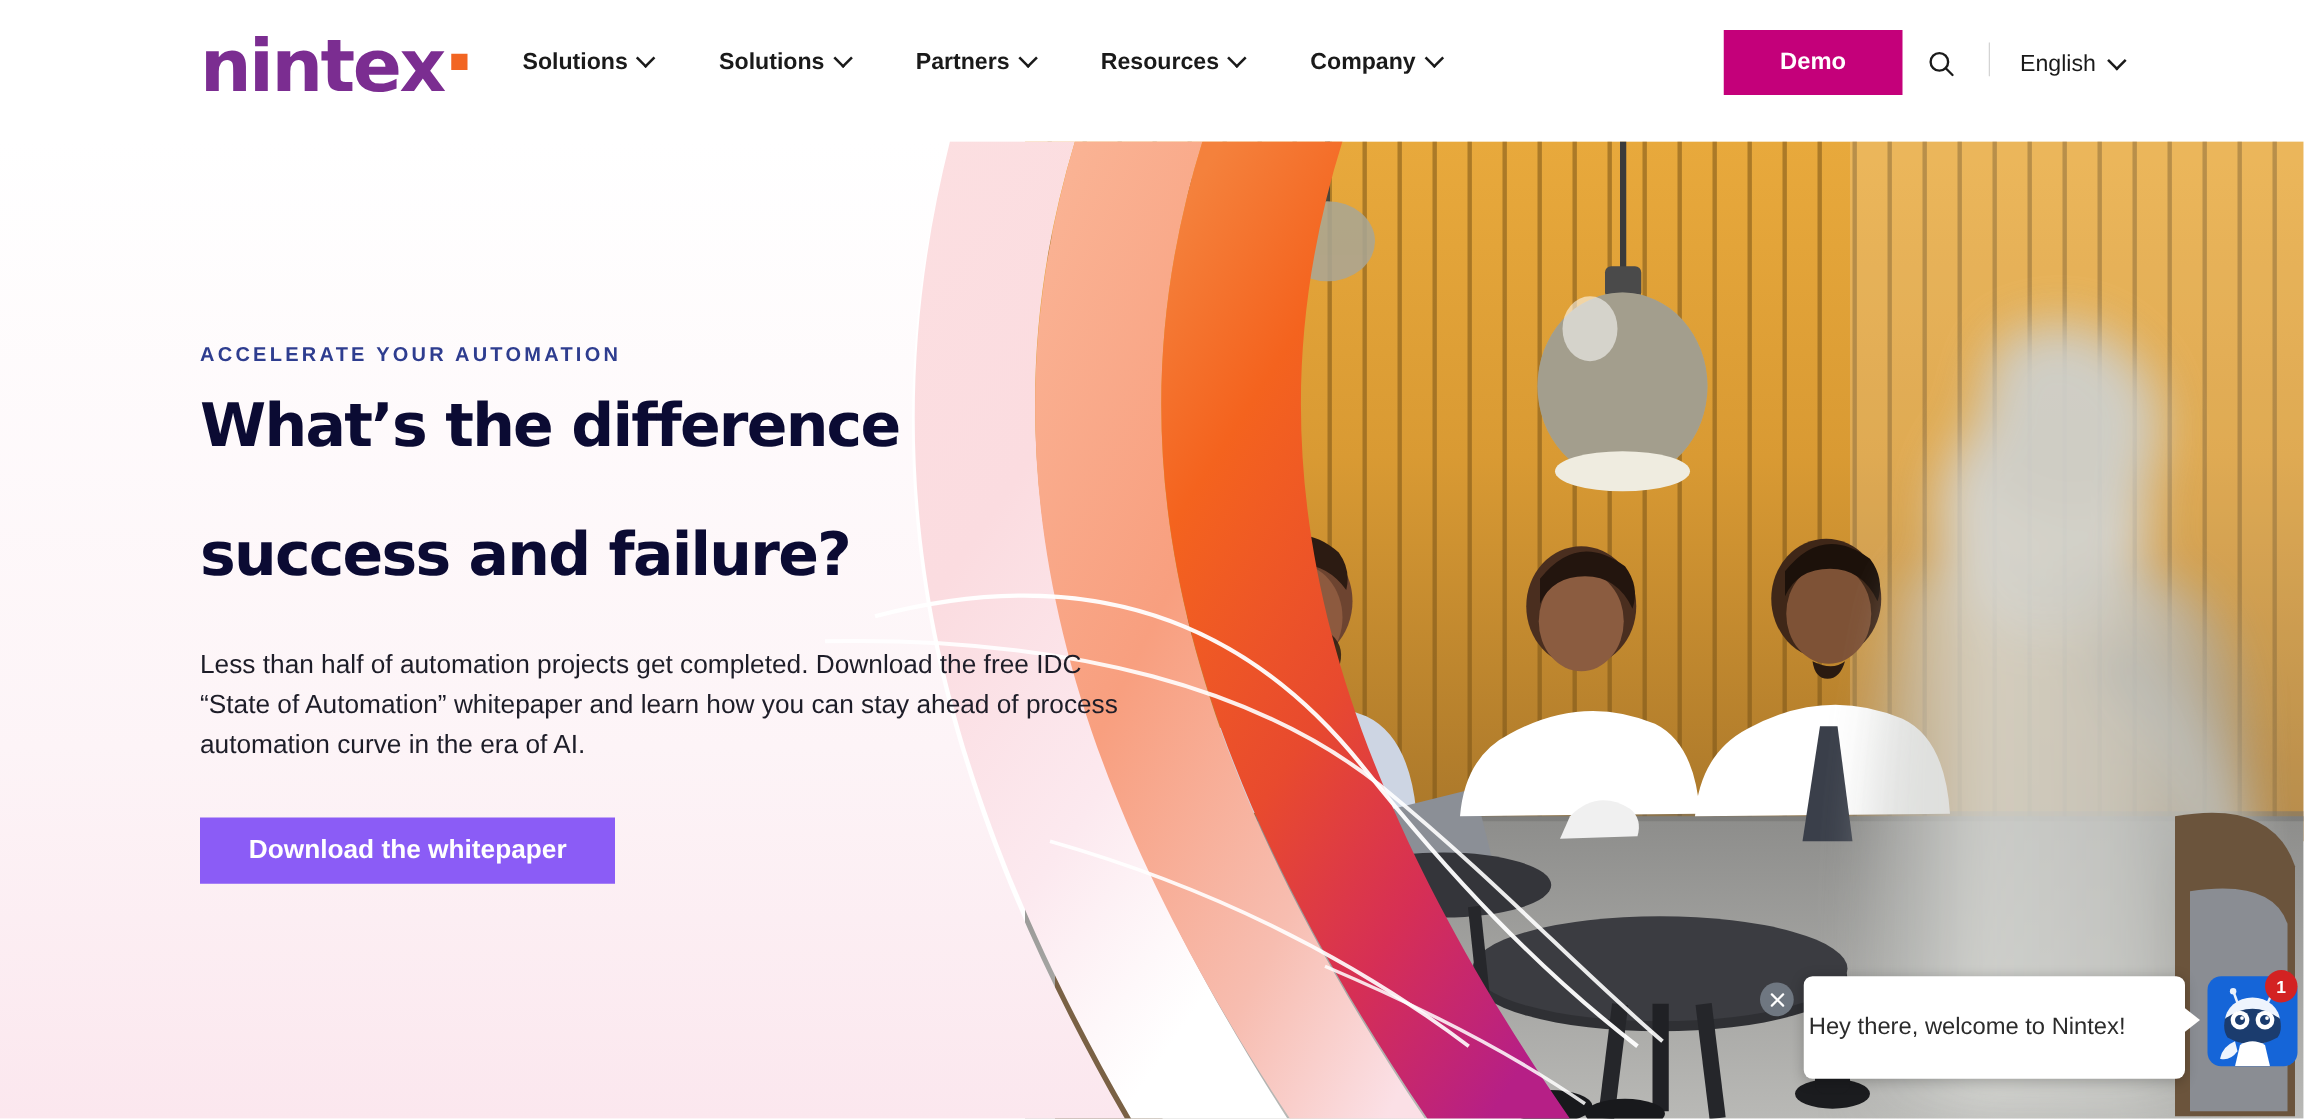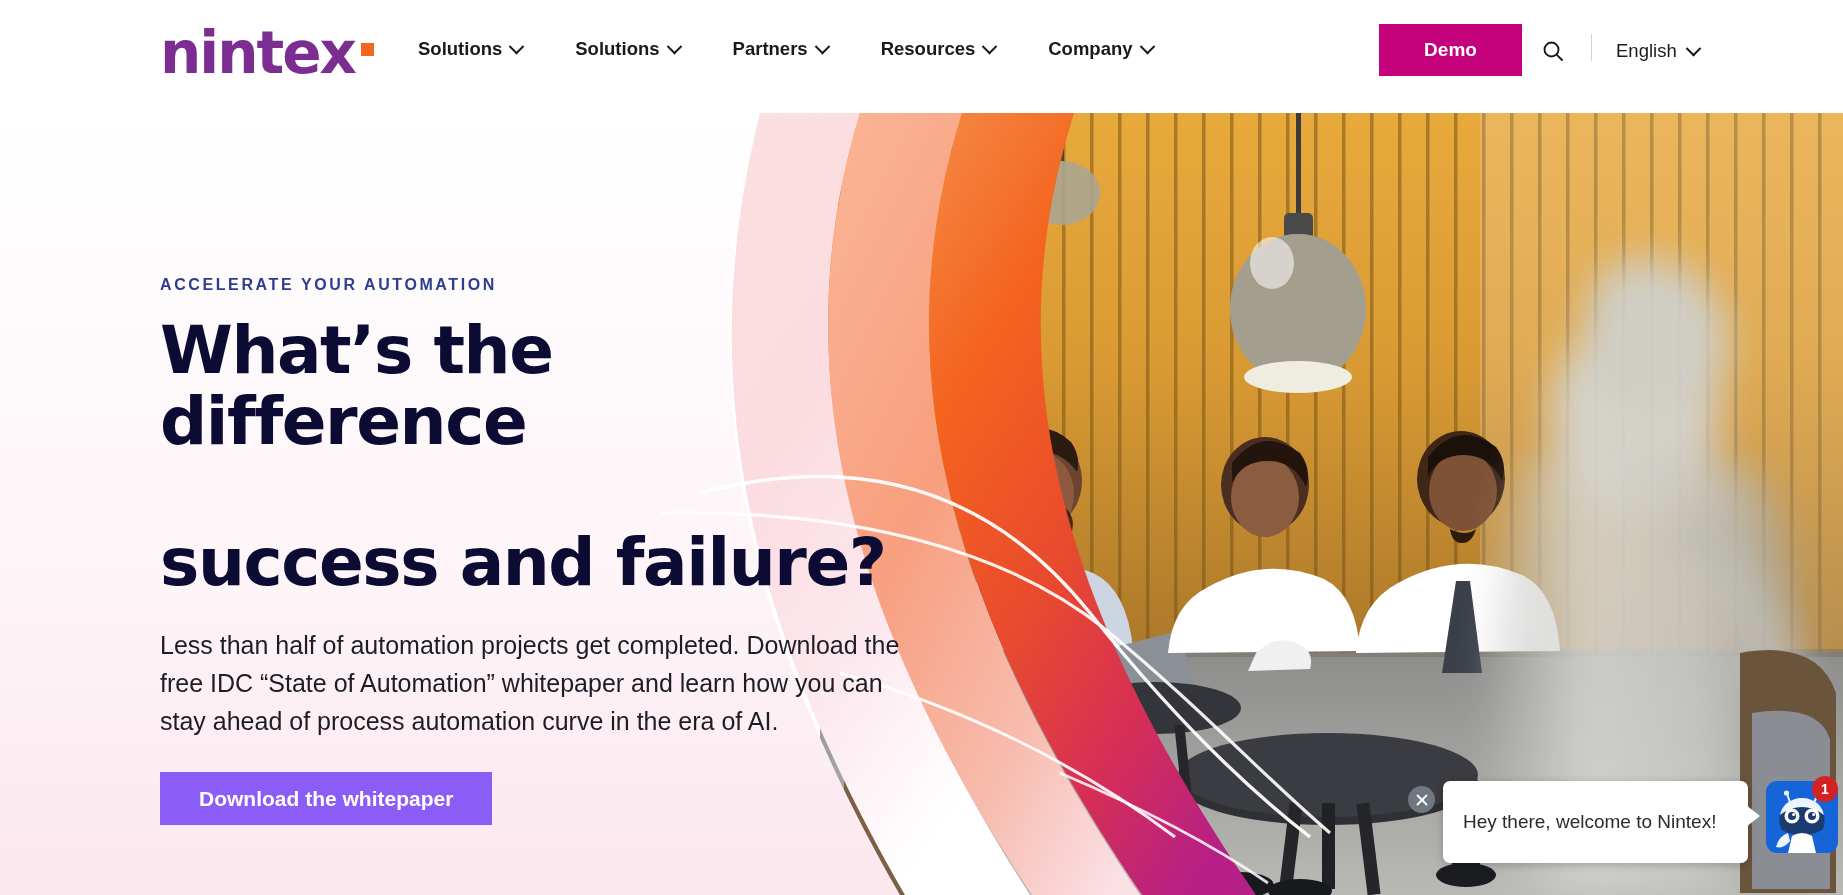--- a/index.html
+++ b/index.html
@@ -66,46 +66,46 @@
   }
   .hero-svg { position:absolute; top:0; left:0; }
 
   
   .hero-copy { position:absolute; left:160px; top:163px; width:760px; z-index:20; }
   .eyebrow {
     font-size:16px; font-weight:700; letter-spacing:2.6px;
     color:#2E3D8F; text-transform:uppercase; margin-bottom:22px;
   }
   .headline {
-    font-size:66px; line-height:1.07; font-weight:700;
-    color:#0B0B33; letter-spacing:-1.4px; margin-bottom:28px;
+    font-size:48px; line-height:1.07; font-weight:700;
+    color:#0B0B33; letter-spacing:-1.4px; margin-bottom:46px;
     font-family:"DejaVu Sans", sans-serif;
   }
   .subcopy {
-    font-size:25px; line-height:1.52; color:#1d1d28;
-    width:745px; margin-bottom:32px;
+    font-size:21px; line-height:1.52; color:#1d1d28;
+    width:745px; margin-bottom:42px;
   }
   .cta-btn {
     display:inline-flex; align-items:center; justify-content:center;
     height:53px; padding:0 39px; background:#8b5cf6; color:#fff;
     border:none; cursor:pointer; font-size:21px; font-weight:700;
     font-family:"Liberation Sans", sans-serif;
   }
 
   
   .chat-close {
     position:absolute; left:1408px; top:786px; width:27px; height:27px;
     border-radius:50%; background:#6f7781; cursor:pointer; z-index:80;
     display:flex; align-items:center; justify-content:center;
   }
   .chat-bubble {
     position:absolute; left:1443px; top:781px; width:305px; min-height:82px;
     background:#fff; border-radius:7px; z-index:80;
     box-shadow:0 2px 10px rgba(0,0,0,.22);
-    padding:16px 20px; display:flex; flex-direction:column; justify-content:center;
+    padding:16px 4px; display:flex; flex-direction:column; justify-content:center;
   }
   .chat-line { font-size:19px; line-height:1.35; color:#2b2b2b; white-space:nowrap; }
   .chat-tail {
     position:absolute; left:1746px; top:805px; width:0; height:0; z-index:80;
     border-top:11px solid transparent; border-bottom:11px solid transparent;
     border-left:14px solid #ffffff;
   }
   .chat-avatar {
     position:absolute; left:1766px; top:781px; width:72px; height:72px;
     border-radius:11px; background:#1565D8; cursor:pointer; z-index:81;

